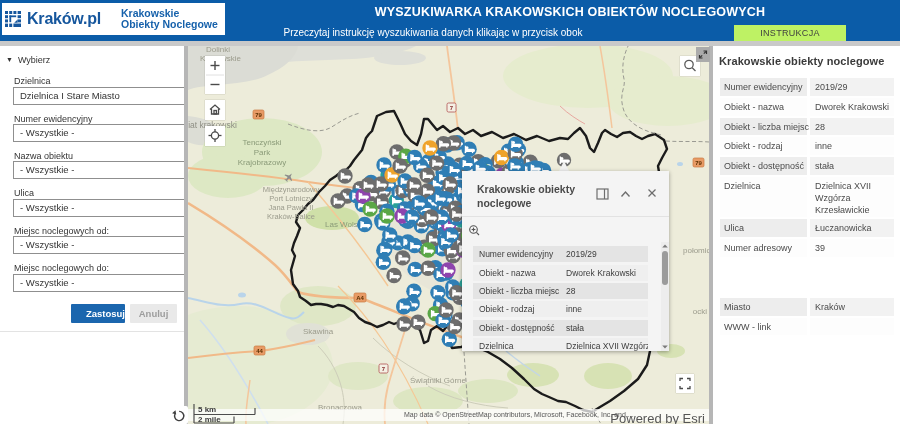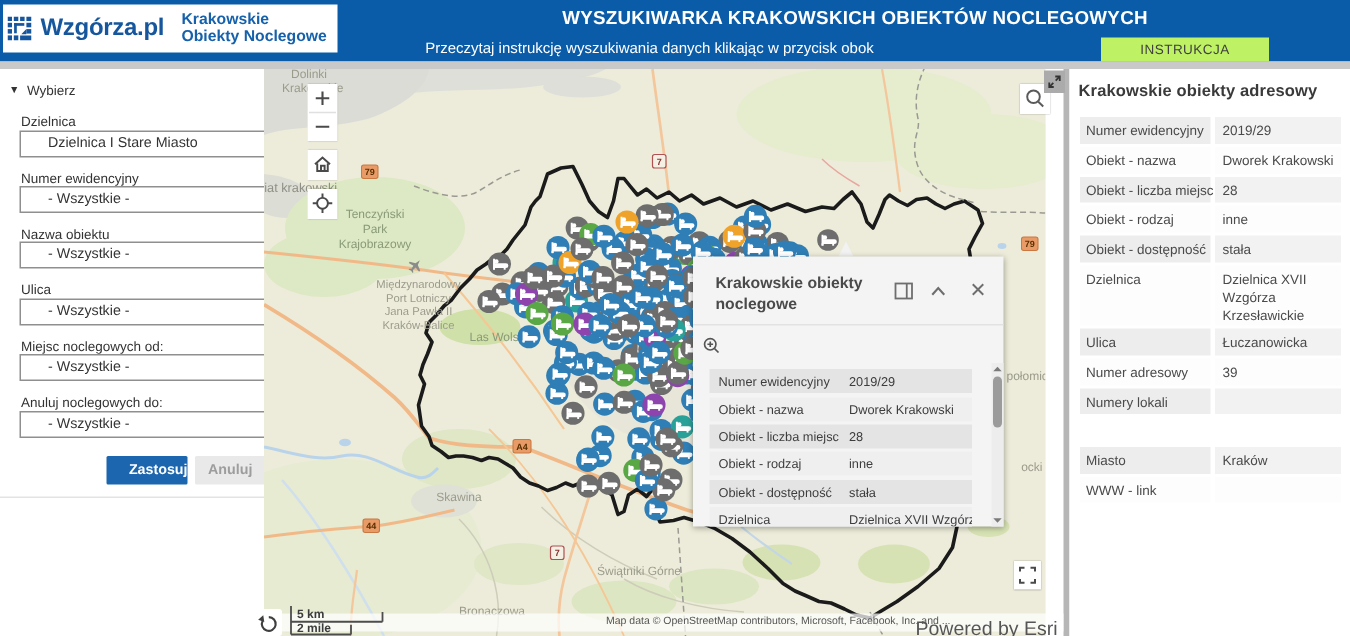--- a/index.html
+++ b/index.html
@@ -9,28 +9,28 @@
 #krktxt{position:absolute;left:27px;top:10px;font-size:16px;font-weight:bold;color:#15569d;letter-spacing:-.2px}
 #kon{position:absolute;left:121px;top:8px;font-size:10.5px;font-weight:bold;color:#1661ab;line-height:11px}
 #title{position:absolute;left:240px;top:5px;width:660px;text-align:center;font-size:12.5px;font-weight:bold;color:#fff;letter-spacing:.2px}
 #subtitle{position:absolute;left:103px;top:27px;width:660px;text-align:center;font-size:10px;color:#fff}
 #instr{position:absolute;left:734px;top:24.5px;width:112px;height:16.5px;background:#bef264;color:#3f3f3f;font-size:9px;text-align:center;line-height:16.5px;letter-spacing:.3px}
 #strip{position:absolute;left:0;top:41px;width:900px;height:5px;background:#c9c9c9}
 #sidebar{position:absolute;left:0;top:46px;width:184px;height:378px;background:#fff}
 #ldiv{position:absolute;left:184px;top:46px;width:4px;height:378px;background:#b6b6b6}
 #rdiv{position:absolute;left:709px;top:46px;width:4px;height:378px;background:#b6b6b6}
 .flabel{position:absolute;left:14px;font-size:9px;color:#333}
-.fsel{position:absolute;left:13px;width:192px;height:18px;border:1px solid #8f8f8f;background:#fff;font-size:9.5px;color:#333;line-height:16px;padding-left:18px}
+.fsel{position:absolute;left:13px;width:192px;height:18px;border:1px solid #8f8f8f;background:#fff;font-size:9.5px;color:#333;line-height:16px;padding-left:6px}
 #wyb{position:absolute;left:6px;top:55px;font-size:9px;color:#333}
 #wyb span{font-size:7px;position:relative;top:-1px}
 #btnz{position:absolute;left:71px;top:303.5px;width:54px;height:19px;background:#1b66ae;color:#fff;font-size:9.5px;font-weight:bold;text-align:right;line-height:19px;border-radius:1px}
 #btna{position:absolute;left:130px;top:303.5px;width:47px;height:19px;background:#e9e9e9;color:#9d9d9d;font-size:9.5px;font-weight:bold;text-align:center;line-height:19px;border-radius:1px}
 #sbline{position:absolute;left:0;top:331px;width:184px;height:1px;background:#e3e3e3}
 #undo{position:absolute;left:169px;top:406px;width:19px;height:18px;background:#fff;border-radius:2px;z-index:30}
-#map{position:absolute;left:176px;top:46px;width:521px;height:378px;overflow:hidden;background:#edecda}
+#map{position:absolute;left:188px;top:46px;width:521px;height:378px;overflow:hidden;background:#edecda}
 .mbtn{position:absolute;background:#fff;box-shadow:0 0 1px rgba(0,0,0,.35);z-index:20}
 #attr{position:absolute;left:188px;top:409px;width:521px;height:12px;background:rgba(255,255,255,.72);z-index:21;font-size:7px;color:#555}
 #attr .a1{position:absolute;left:216px;top:2px}
 #attr .a2{position:absolute;right:4px;top:1.5px;font-size:13px}
 #popup{position:absolute;left:462px;top:171px;width:207px;height:180px;background:#f4f4f4;box-shadow:0 1px 4px rgba(0,0,0,.35);z-index:25}
 #ptr{position:absolute;left:559px;top:161px;width:0;height:0;border-left:5.5px solid transparent;border-right:5.5px solid transparent;border-bottom:10.5px solid #f2f2f2;z-index:24}
 #ptitle{position:absolute;left:15px;top:11px;font-size:10.5px;font-weight:bold;color:#4a4a4a;line-height:14px}
 #pline{position:absolute;left:0px;top:45px;width:207px;height:1px;background:#e2e2e2}
 .prow{position:absolute;left:11px;width:175px;height:16px;font-size:8.5px;color:#3d3d3d;line-height:16px;overflow:hidden;white-space:nowrap}
 .prow .pl{position:absolute;left:6px;top:0}
@@ -63,21 +63,21 @@
       <rect x="12.6" y="4.2" width="3.4" height="3"></rect>
 <rect x="0" y="8.4" width="3" height="3"></rect>
       <rect x="12.6" y="8.4" width="3.4" height="3"></rect>
 <rect x="0" y="12.6" width="3" height="3.4"></rect>
       <rect x="4.2" y="12.6" width="3" height="3.4"></rect>
 <path d="M8.4 12.6 L16 12.6 L16 16 L8.4 16 Z M9.2 11.8 L12.6 8.4 L12.6 11.8 Z"></path>
 <rect x="4.4" y="4.4" width="6.8" height="1.8"></rect>
       <rect x="4.4" y="4.4" width="1.8" height="6.8"></rect>
 </g>
   </svg>
-<div id="krktxt">Wzgórza.pl</div>
+<div id="krktxt">Kraków.pl</div>
 <div id="kon">Krakowskie<br>Obiekty Noclegowe</div>
 <div id="title">WYSZUKIWARKA KRAKOWSKICH OBIEKTÓW NOCLEGOWYCH</div>
 <div id="subtitle">Przeczytaj instrukcję wyszukiwania danych klikając w przycisk obok</div>
 <div id="instr">INSTRUKCJA</div>
 <div id="strip"></div>
 <div id="sidebar"></div>
 <div id="wyb"><span>▼</span>&nbsp;&nbsp;Wybierz</div>
 <div class="flabel" style="top:76.1px">Dzielnica</div>
 <div class="fsel" style="top:86.6px">Dzielnica I Stare Miasto<svg class="chv" width="8" height="6" viewBox="0 0 8 6">
       <path d="M1 1.5 L4 4.5 L7 1.5" fill="none" stroke="#555" stroke-width="1.2"></path>
@@ -91,21 +91,21 @@
       <path d="M1 1.5 L4 4.5 L7 1.5" fill="none" stroke="#555" stroke-width="1.2"></path>
     </svg></div>
 <div class="flabel" style="top:188.3px">Ulica</div>
 <div class="fsel" style="top:198.8px">- Wszystkie -<svg class="chv" width="8" height="6" viewBox="0 0 8 6">
       <path d="M1 1.5 L4 4.5 L7 1.5" fill="none" stroke="#555" stroke-width="1.2"></path>
     </svg></div>
 <div class="flabel" style="top:225.7px">Miejsc noclegowych od:</div>
 <div class="fsel" style="top:236.2px">- Wszystkie -<svg class="chv" width="8" height="6" viewBox="0 0 8 6">
       <path d="M1 1.5 L4 4.5 L7 1.5" fill="none" stroke="#555" stroke-width="1.2"></path>
     </svg></div>
-<div class="flabel" style="top:263.1px">Anuluj noclegowych do:</div>
+<div class="flabel" style="top:263.1px">Miejsc noclegowych do:</div>
 <div class="fsel" style="top:273.6px">- Wszystkie -<svg class="chv" width="8" height="6" viewBox="0 0 8 6">
       <path d="M1 1.5 L4 4.5 L7 1.5" fill="none" stroke="#555" stroke-width="1.2"></path>
     </svg></div>
 <div id="btnz">Zastosuj</div>
 <div id="btna">Anuluj</div>
 <div id="sbline"></div>
 <div id="undo"><svg width="20" height="18" viewBox="0 0 20 18">
       <path d="M10.2 5.4 A4.6 4.6 0 1 1 6.1 7.9" fill="none" stroke="#3f3f3f" stroke-width="1.4"></path>
       <polygon points="7.2,8.6 3.1,7.2 6.5,4.2" fill="#3f3f3f"></polygon>
     </svg></div>
@@ -2040,21 +2040,21 @@
         <path d="M1.2 5.5 L4 2.5 L6.8 5.5 Z" fill="#7a7a7a"></path>
       </svg>
   <div id="pthumb"></div>
   <svg width="8" height="8" viewBox="0 0 8 8" style="position:absolute;bottom:0;left:0">
         <path d="M1.2 2.5 L4 5.5 L6.8 2.5 Z" fill="#7a7a7a"></path>
       </svg>
  </div>
 </div>
 
 <div id="rpanel">
- <div id="rtitle">Krakowskie obiekty adresowy</div>
+ <div id="rtitle">Krakowskie obiekty noclegowe</div>
  <div class="rrow rg" style="top:32.3px;height:17.5px">
       <span class="lc"></span>
       <span class="vc"></span>
       <span class="rl">Numer ewidencyjny</span>
       <span class="rv">2019/29</span>
     </div>
  <div class="rrow rw" style="top:52.0px;height:17.5px">
       <span class="lc"></span>
       <span class="vc"></span>
       <span class="rl">Obiekt - nazwa</span>
@@ -2089,26 +2089,20 @@
       <span class="vc"></span>
       <span class="rl">Ulica</span>
       <span class="rv">Łuczanowicka</span>
     </div>
  <div class="rrow rw" style="top:193.1px;height:17.5px">
       <span class="lc"></span>
       <span class="vc"></span>
       <span class="rl">Numer adresowy</span>
       <span class="rv">39</span>
     </div>
- <div class="rrow rg" style="top:212.8px;height:17.5px">
-      <span class="lc"></span>
-      <span class="vc"></span>
-      <span class="rl">Numery lokali</span>
-      <span class="rv"></span>
-    </div>
  <div class="rrow rw" style="top:271.9px;height:17.5px">
       <span class="lc"></span>
       <span class="vc"></span>
       <span class="rl">WWW - link</span>
       <span class="rv"></span>
     </div>
  <div class="rrow rg" style="top:252.2px;height:17.5px">
       <span class="lc"></span>
       <span class="vc"></span>
       <span class="rl">Miasto</span>

